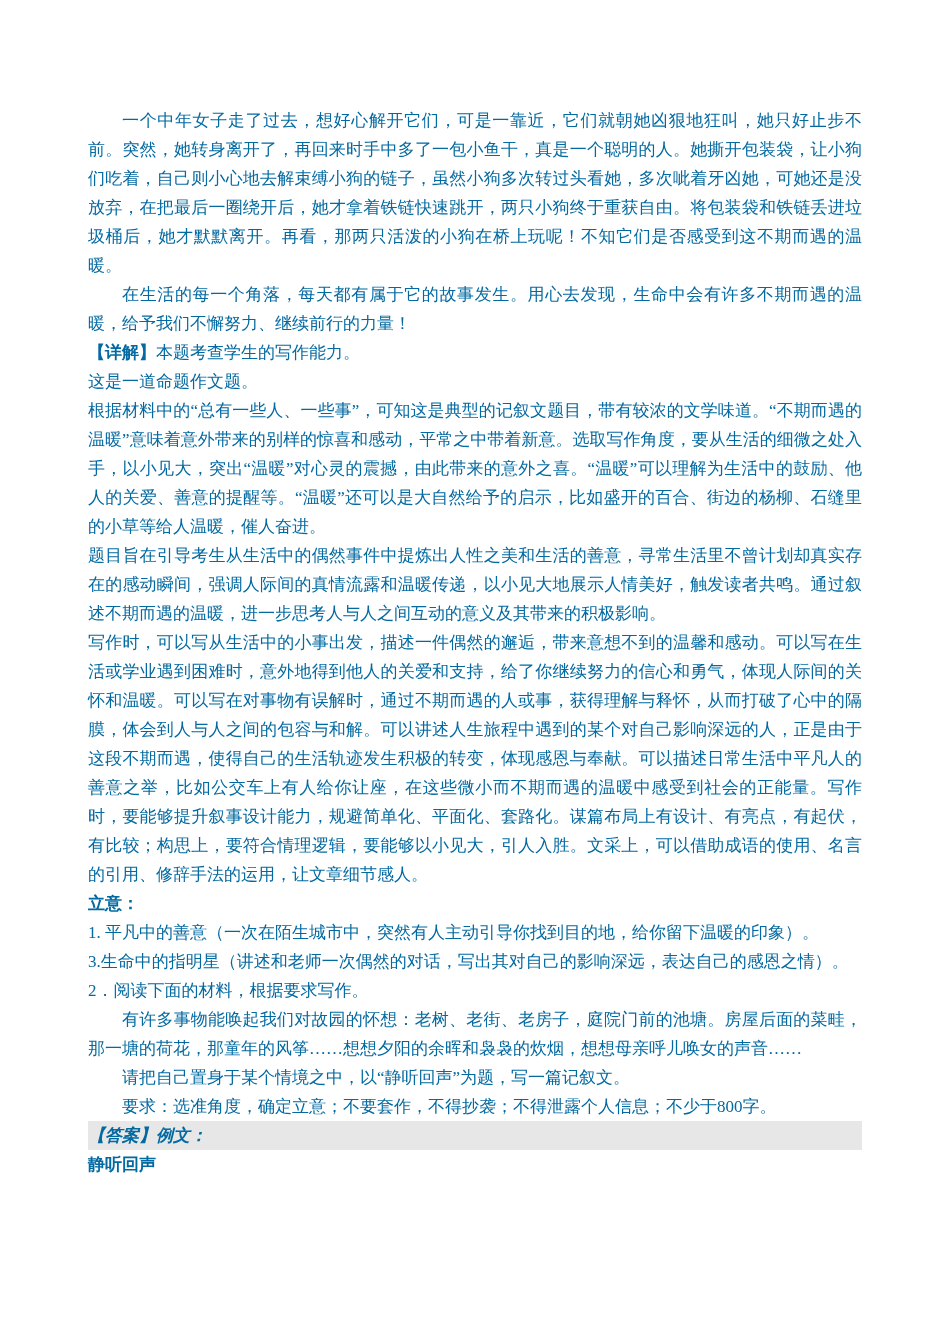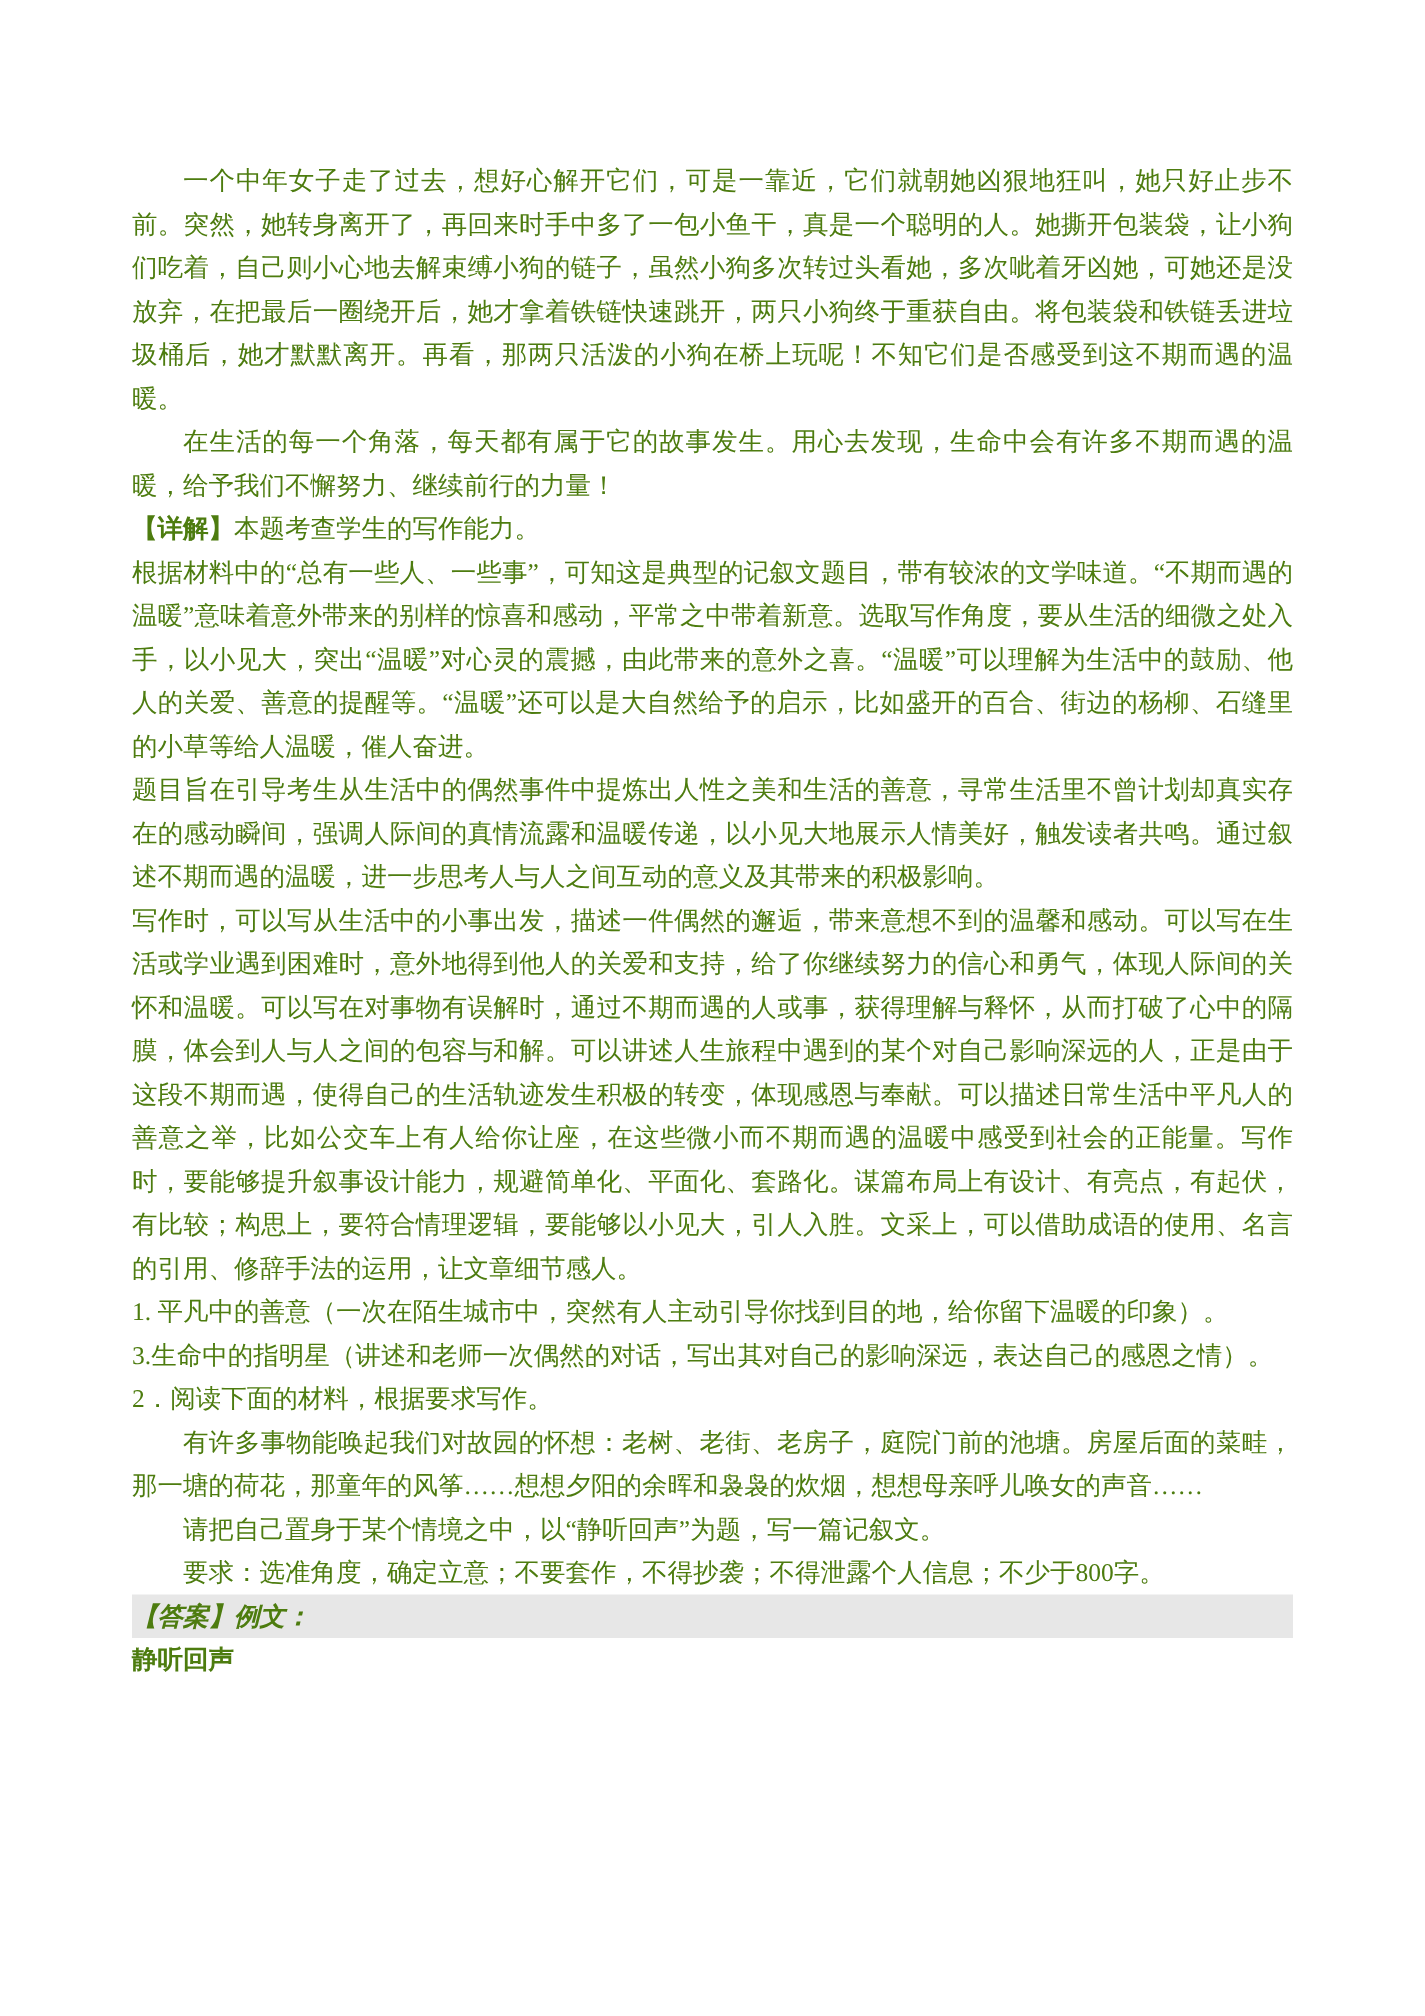--- a/index.html
+++ b/index.html
@@ -10,21 +10,21 @@
   .page {
     position: relative;
     width: 950px;
     height: 1344px;
     box-sizing: border-box;
     background: #ffffff;
     padding: 106px 88px 0 88px;
     font-family: "Liberation Serif", "DejaVu Serif", serif;
     font-size: 17px;
     line-height: 29px;
-    color: #4d7c0f;
+    color: #0369a1;
     overflow: hidden;
   }
   .para {
     margin: 0;
     padding: 0;
     text-align: justify;
   }
   .indent { text-indent: 2em; }
   .bold { font-weight: bold; }
   .italic { }
@@ -39,27 +39,29 @@
 
 <div class="page">
 
   <p class="para indent">一个中年女子走了过去，想好心解开它们，可是一靠近，它们就朝她凶狠地狂叫，她只好止步不前。突然，她转身离开了，再回来时手中多了一包小鱼干，真是一个聪明的人。她撕开包装袋，让小狗们吃着，自己则小心地去解束缚小狗的链子，虽然小狗多次转过头看她，多次呲着牙凶她，可她还是没放弃，在把最后一圈绕开后，她才拿着铁链快速跳开，两只小狗终于重获自由。将包装袋和铁链丢进垃圾桶后，她才默默离开。再看，那两只活泼的小狗在桥上玩呢！不知它们是否感受到这不期而遇的温暖。</p>
 
   <p class="para indent">在生活的每一个角落，每天都有属于它的故事发生。用心去发现，生命中会有许多不期而遇的温暖，给予我们不懈努力、继续前行的力量！</p>
 
   <p class="para"><span class="bold">【详解】</span><span>本题考查学生的写作能力。</span></p>
 
 
+  <p class="para">这是一道命题作文题。</p>
 
   <p class="para">根据材料中的“总有一些人、一些事”，可知这是典型的记叙文题目，带有较浓的文学味道。“不期而遇的温暖”意味着意外带来的别样的惊喜和感动，平常之中带着新意。选取写作角度，要从生活的细微之处入手，以小见大，突出“温暖”对心灵的震撼，由此带来的意外之喜。“温暖”可以理解为生活中的鼓励、他人的关爱、善意的提醒等。“温暖”还可以是大自然给予的启示，比如盛开的百合、街边的杨柳、石缝里的小草等给人温暖，催人奋进。</p>
 
   <p class="para">题目旨在引导考生从生活中的偶然事件中提炼出人性之美和生活的善意，寻常生活里不曾计划却真实存在的感动瞬间，强调人际间的真情流露和温暖传递，以小见大地展示人情美好，触发读者共鸣。通过叙述不期而遇的温暖，进一步思考人与人之间互动的意义及其带来的积极影响。</p>
 
   <p class="para">写作时，可以写从生活中的小事出发，描述一件偶然的邂逅，带来意想不到的温馨和感动。可以写在生活或学业遇到困难时，意外地得到他人的关爱和支持，给了你继续努力的信心和勇气，体现人际间的关怀和温暖。可以写在对事物有误解时，通过不期而遇的人或事，获得理解与释怀，从而打破了心中的隔膜，体会到人与人之间的包容与和解。可以讲述人生旅程中遇到的某个对自己影响深远的人，正是由于这段不期而遇，使得自己的生活轨迹发生积极的转变，体现感恩与奉献。可以描述日常生活中平凡人的善意之举，比如公交车上有人给你让座，在这些微小而不期而遇的温暖中感受到社会的正能量。写作时，要能够提升叙事设计能力，规避简单化、平面化、套路化。谋篇布局上有设计、有亮点，有起伏，有比较；构思上，要符合情理逻辑，要能够以小见大，引人入胜。文采上，可以借助成语的使用、名言的引用、修辞手法的运用，让文章细节感人。</p>
 
+  <p class="para bold">立意：</p>
 
   <p class="para">1. 平凡中的善意（一次在陌生城市中，突然有人主动引导你找到目的地，给你留下温暖的印象）。</p>
 
 
   <p class="para">3.生命中的指明星（讲述和老师一次偶然的对话，写出其对自己的影响深远，表达自己的感恩之情）。</p>
 
   <p class="para">2．阅读下面的材料，根据要求写作。</p>
 
   <p class="para indent italic">有许多事物能唤起我们对故园的怀想：老树、老街、老房子，庭院门前的池塘。房屋后面的菜畦，那一塘的荷花，那童年的风筝……想想夕阳的余晖和袅袅的炊烟，想想母亲呼儿唤女的声音……</p>
 

